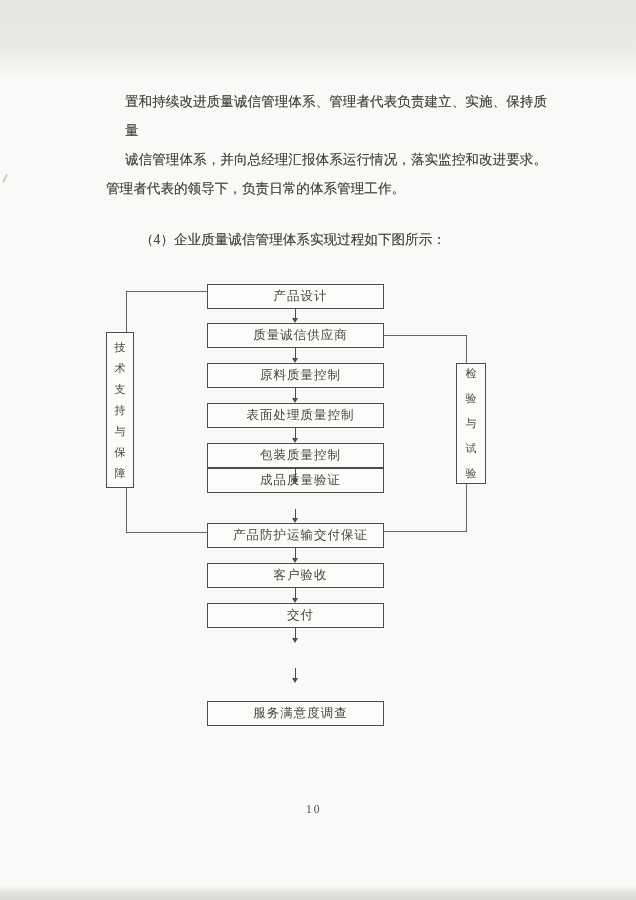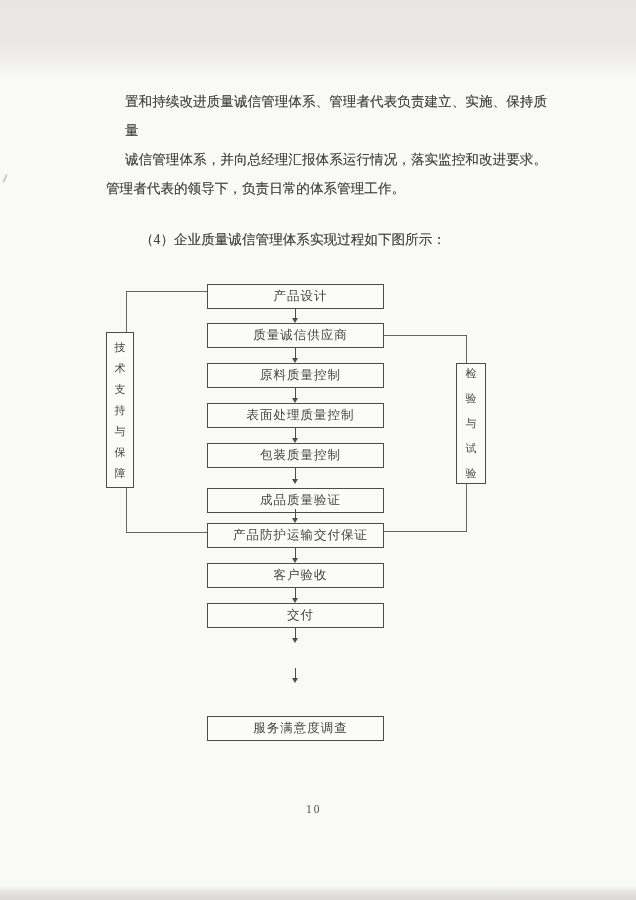--- a/index.html
+++ b/index.html
@@ -93,25 +93,25 @@
     <p class="heading">（4）企业质量诚信管理体系实现过程如下图所示：</p>
   </div>
 
   <div class="flowchart">
 
     <div class="fbox" style="top:284px">产品设计</div>
     <div class="fbox" style="top:323px">质量诚信供应商</div>
     <div class="fbox" style="top:363px">原料质量控制</div>
     <div class="fbox" style="top:403px">表面处理质量控制</div>
     <div class="fbox" style="top:443px">包装质量控制</div>
-    <div class="fbox" style="top:488px">成品质量验证</div>
+    <div class="fbox" style="top:468px">成品质量验证</div>
     <div class="fbox" style="top:523px">产品防护运输交付保证</div>
     <div class="fbox" style="top:603px">交付</div>
     <div class="fbox" style="top:563px">客户验收</div>
-    <div class="fbox" style="top:716px">服务满意度调查</div>
+    <div class="fbox" style="top:701px">服务满意度调查</div>
 
     <div class="varrow" style="top:309px;height:14px"></div>
     <div class="varrow" style="top:348px;height:15px"></div>
     <div class="varrow" style="top:388px;height:15px"></div>
     <div class="varrow" style="top:428px;height:15px"></div>
     <div class="varrow" style="top:468px;height:16px"></div>
     <div class="varrow" style="top:509px;height:14px"></div>
     <div class="varrow" style="top:548px;height:15px"></div>
     <div class="varrow" style="top:588px;height:15px"></div>
     <div class="varrow" style="top:628px;height:15px"></div>

